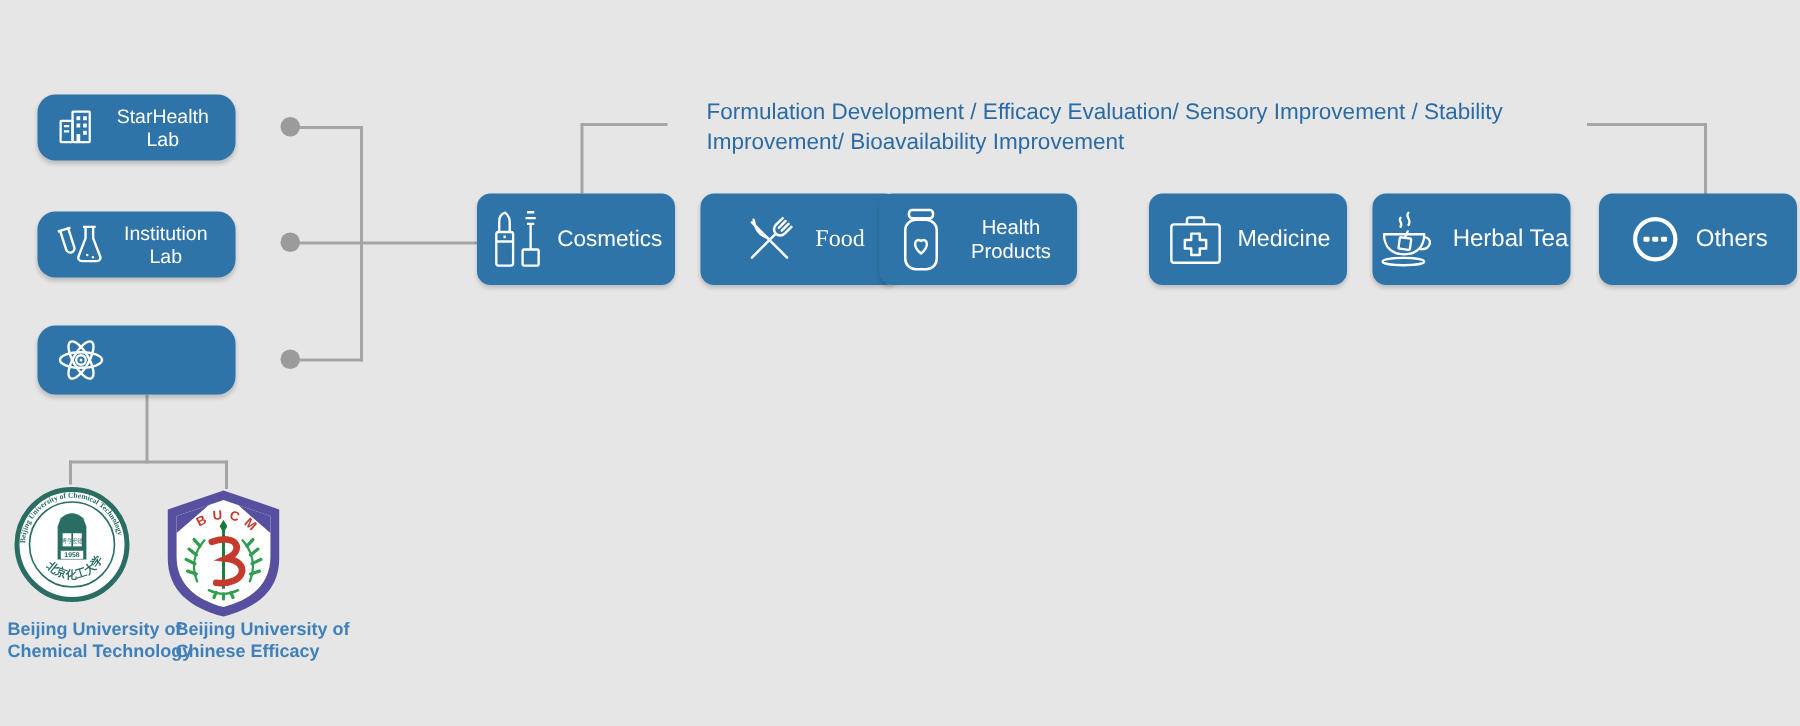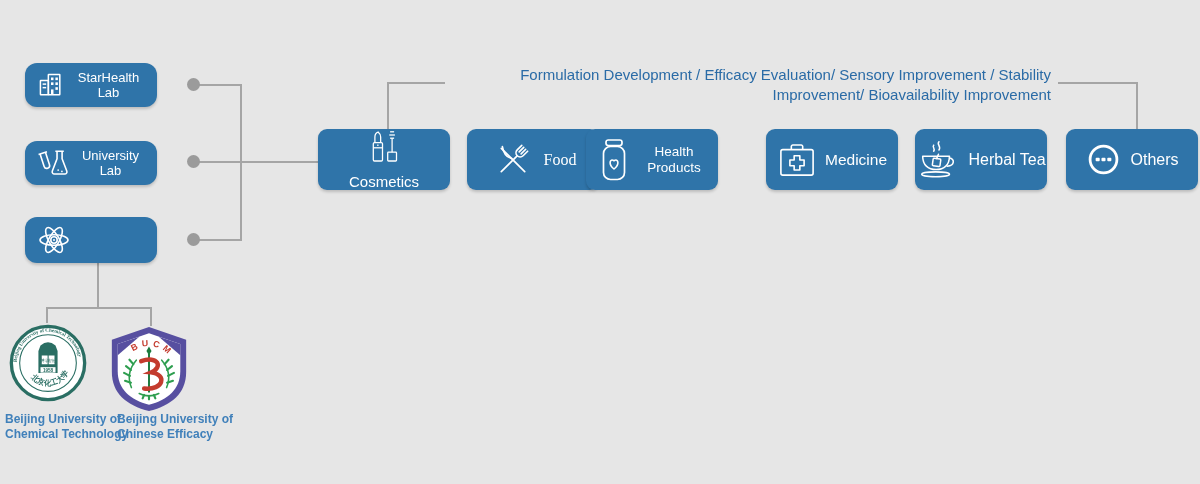--- a/index.html
+++ b/index.html
@@ -21,21 +21,21 @@
     display:flex;align-items:center;justify-content:center;gap:8px;color:#fff;
     box-shadow:0 2px 3px rgba(0,0,0,.18);cursor:pointer;
   }
   .f-cosmetics{font-size:15px;}
   .f-food{font-size:16px;font-family:Liberation Serif, serif;}
   .f-health{font-size:13.5px;width:68px;text-align:center;line-height:16px;}
   .f-medicine{font-size:15.5px;}
   .f-herbal{font-size:16px;}
   .f-others{font-size:16px;}
   .heading{
-    position:absolute;left:471px;top:65px;width:580px;text-align:right;
+    position:absolute;left:471px;top:65px;width:580px;text-align:left;
     font-size:15px;line-height:20px;color:#2a6ba6;
   }
   .uni-label{
     position:absolute;top:412px;font-size:12px;font-weight:bold;color:#4080ba;line-height:15px;
   }
   .logo{position:absolute;}
   svg{display:block;}
 </style>
 </head>
 <body>
@@ -80,34 +80,34 @@
   <div class="lab-btn" style="top:141px;height:44px;">
     <svg width="34" height="30" viewBox="0 0 36 32" fill="none" stroke="#fff" stroke-width="1.7">
       <g transform="rotate(-18 10 16)">
         <path d="M7.5,5 v14 a3,3 0 0 0 6,0 V5" stroke-linejoin="round"></path>
         <line x1="5.8" y1="5" x2="15.2" y2="5"></line>
       </g>
       <path d="M20.5,3.5 h9 M22.3,3.5 v8 L17.3,24.5 a2.4,2.4 0 0 0 2.3,3.3 h10.8 a2.4,2.4 0 0 0 2.3,-3.3 L27.7,11.5 v-8" stroke-linejoin="round"></path>
       <circle cx="23.5" cy="23.5" r="0.9" fill="#fff" stroke="none"></circle>
       <circle cx="27.5" cy="25" r="0.9" fill="#fff" stroke="none"></circle>
     </svg>
-    <span class="lab-label">University Lab</span>
+    <span class="lab-label">Institution Lab</span>
   </div>
 
   <div class="lab-btn" style="top:217px;height:46px;">
     <svg width="36" height="36" viewBox="0 0 36 36" fill="none" stroke="#fff" stroke-width="1.6">
       <ellipse cx="18" cy="18" rx="14" ry="5.2"></ellipse>
       <ellipse cx="18" cy="18" rx="14" ry="5.2" transform="rotate(60 18 18)"></ellipse>
       <ellipse cx="18" cy="18" rx="14" ry="5.2" transform="rotate(120 18 18)"></ellipse>
       <circle cx="18" cy="18" r="3.2"></circle>
       <circle cx="18" cy="18" r="1" fill="#fff" stroke="none"></circle>
     </svg>
   </div>
 
-  <div class="product" style="left:318px;flex-direction:column;">
+  <div class="product" style="left:318px;">
     <svg width="37" height="44" viewBox="0 0 38 45" fill="none" stroke="#fff" stroke-width="1.6">
       <path d="M7,17 V10 q0,-5 4,-6.2 q3.2,2.7 3.2,6.2 V17"></path>
       <rect x="5" y="17" width="11.5" height="23" rx="1.5"></rect>
       <line x1="5" y1="23.5" x2="16.5" y2="23.5"></line>
       <line x1="10.7" y1="19.5" x2="10.7" y2="21.3"></line>
       <line x1="26" y1="3.5" x2="31" y2="3.5"></line>
       <line x1="25" y1="7.5" x2="32" y2="7.5"></line>
       <line x1="26" y1="11.5" x2="31" y2="11.5"></line>
       <line x1="28.5" y1="11.5" x2="28.5" y2="29"></line>
       <rect x="23" y="29" width="11" height="11" rx="1"></rect>

